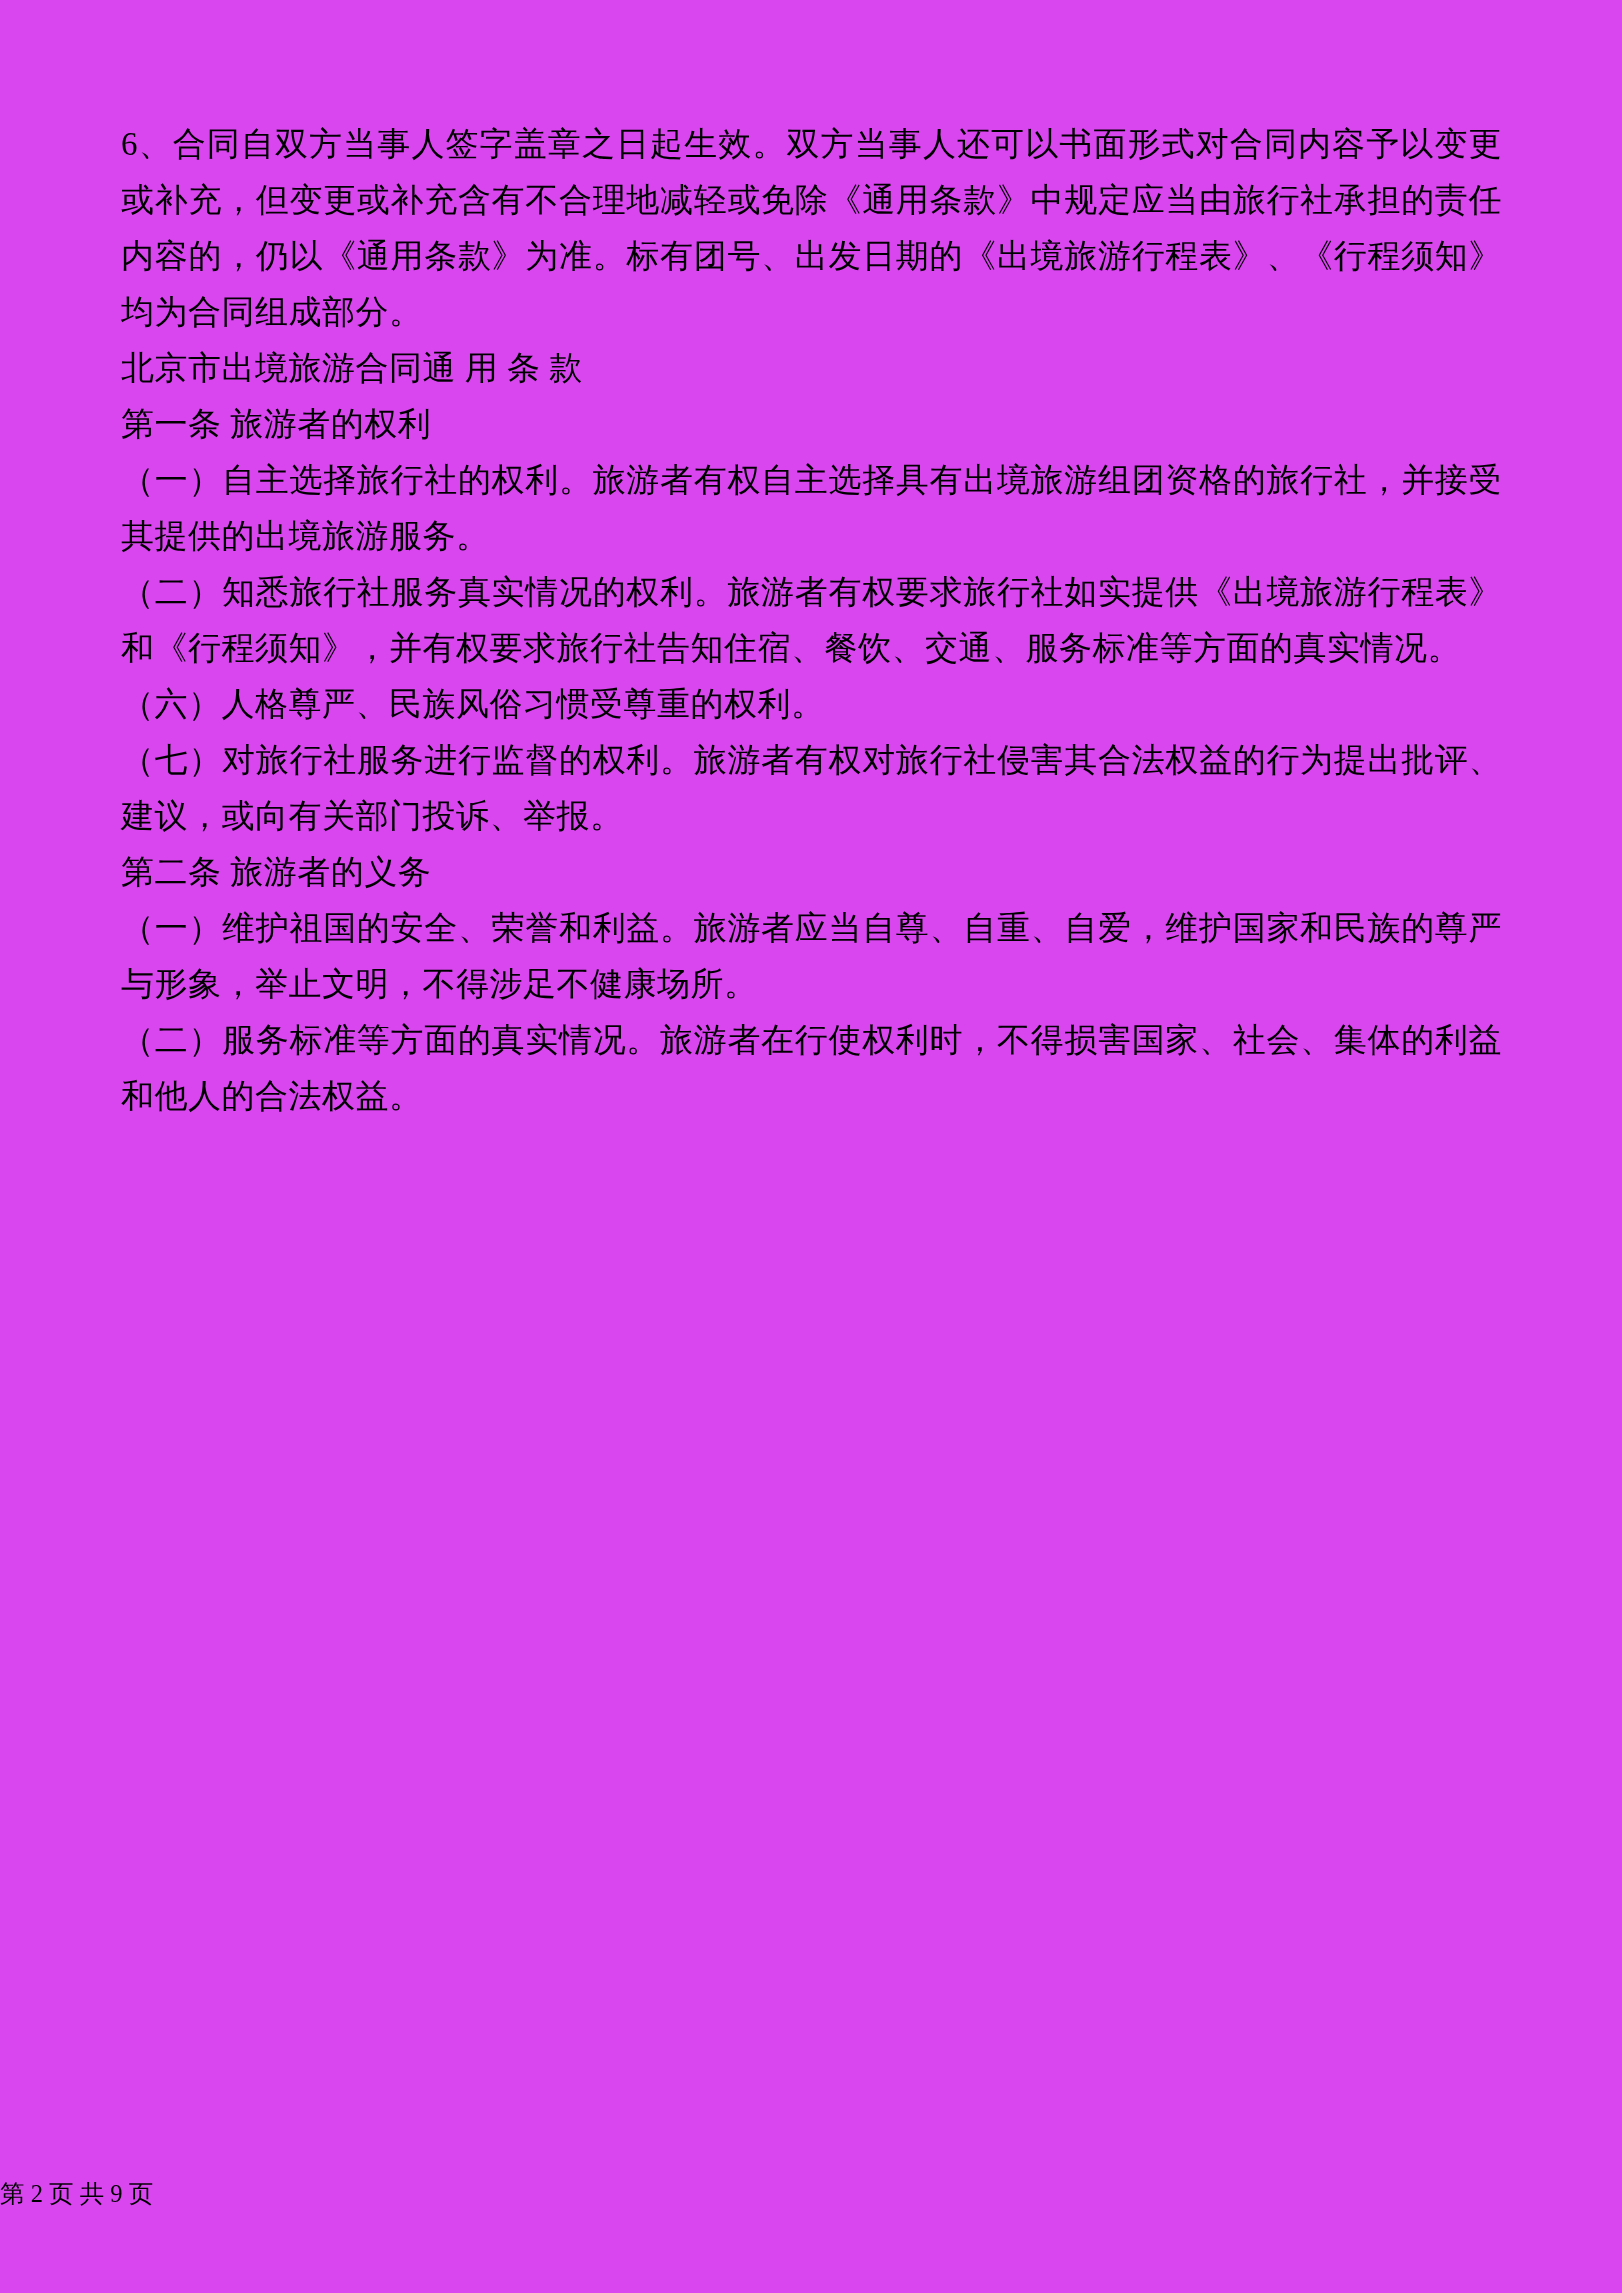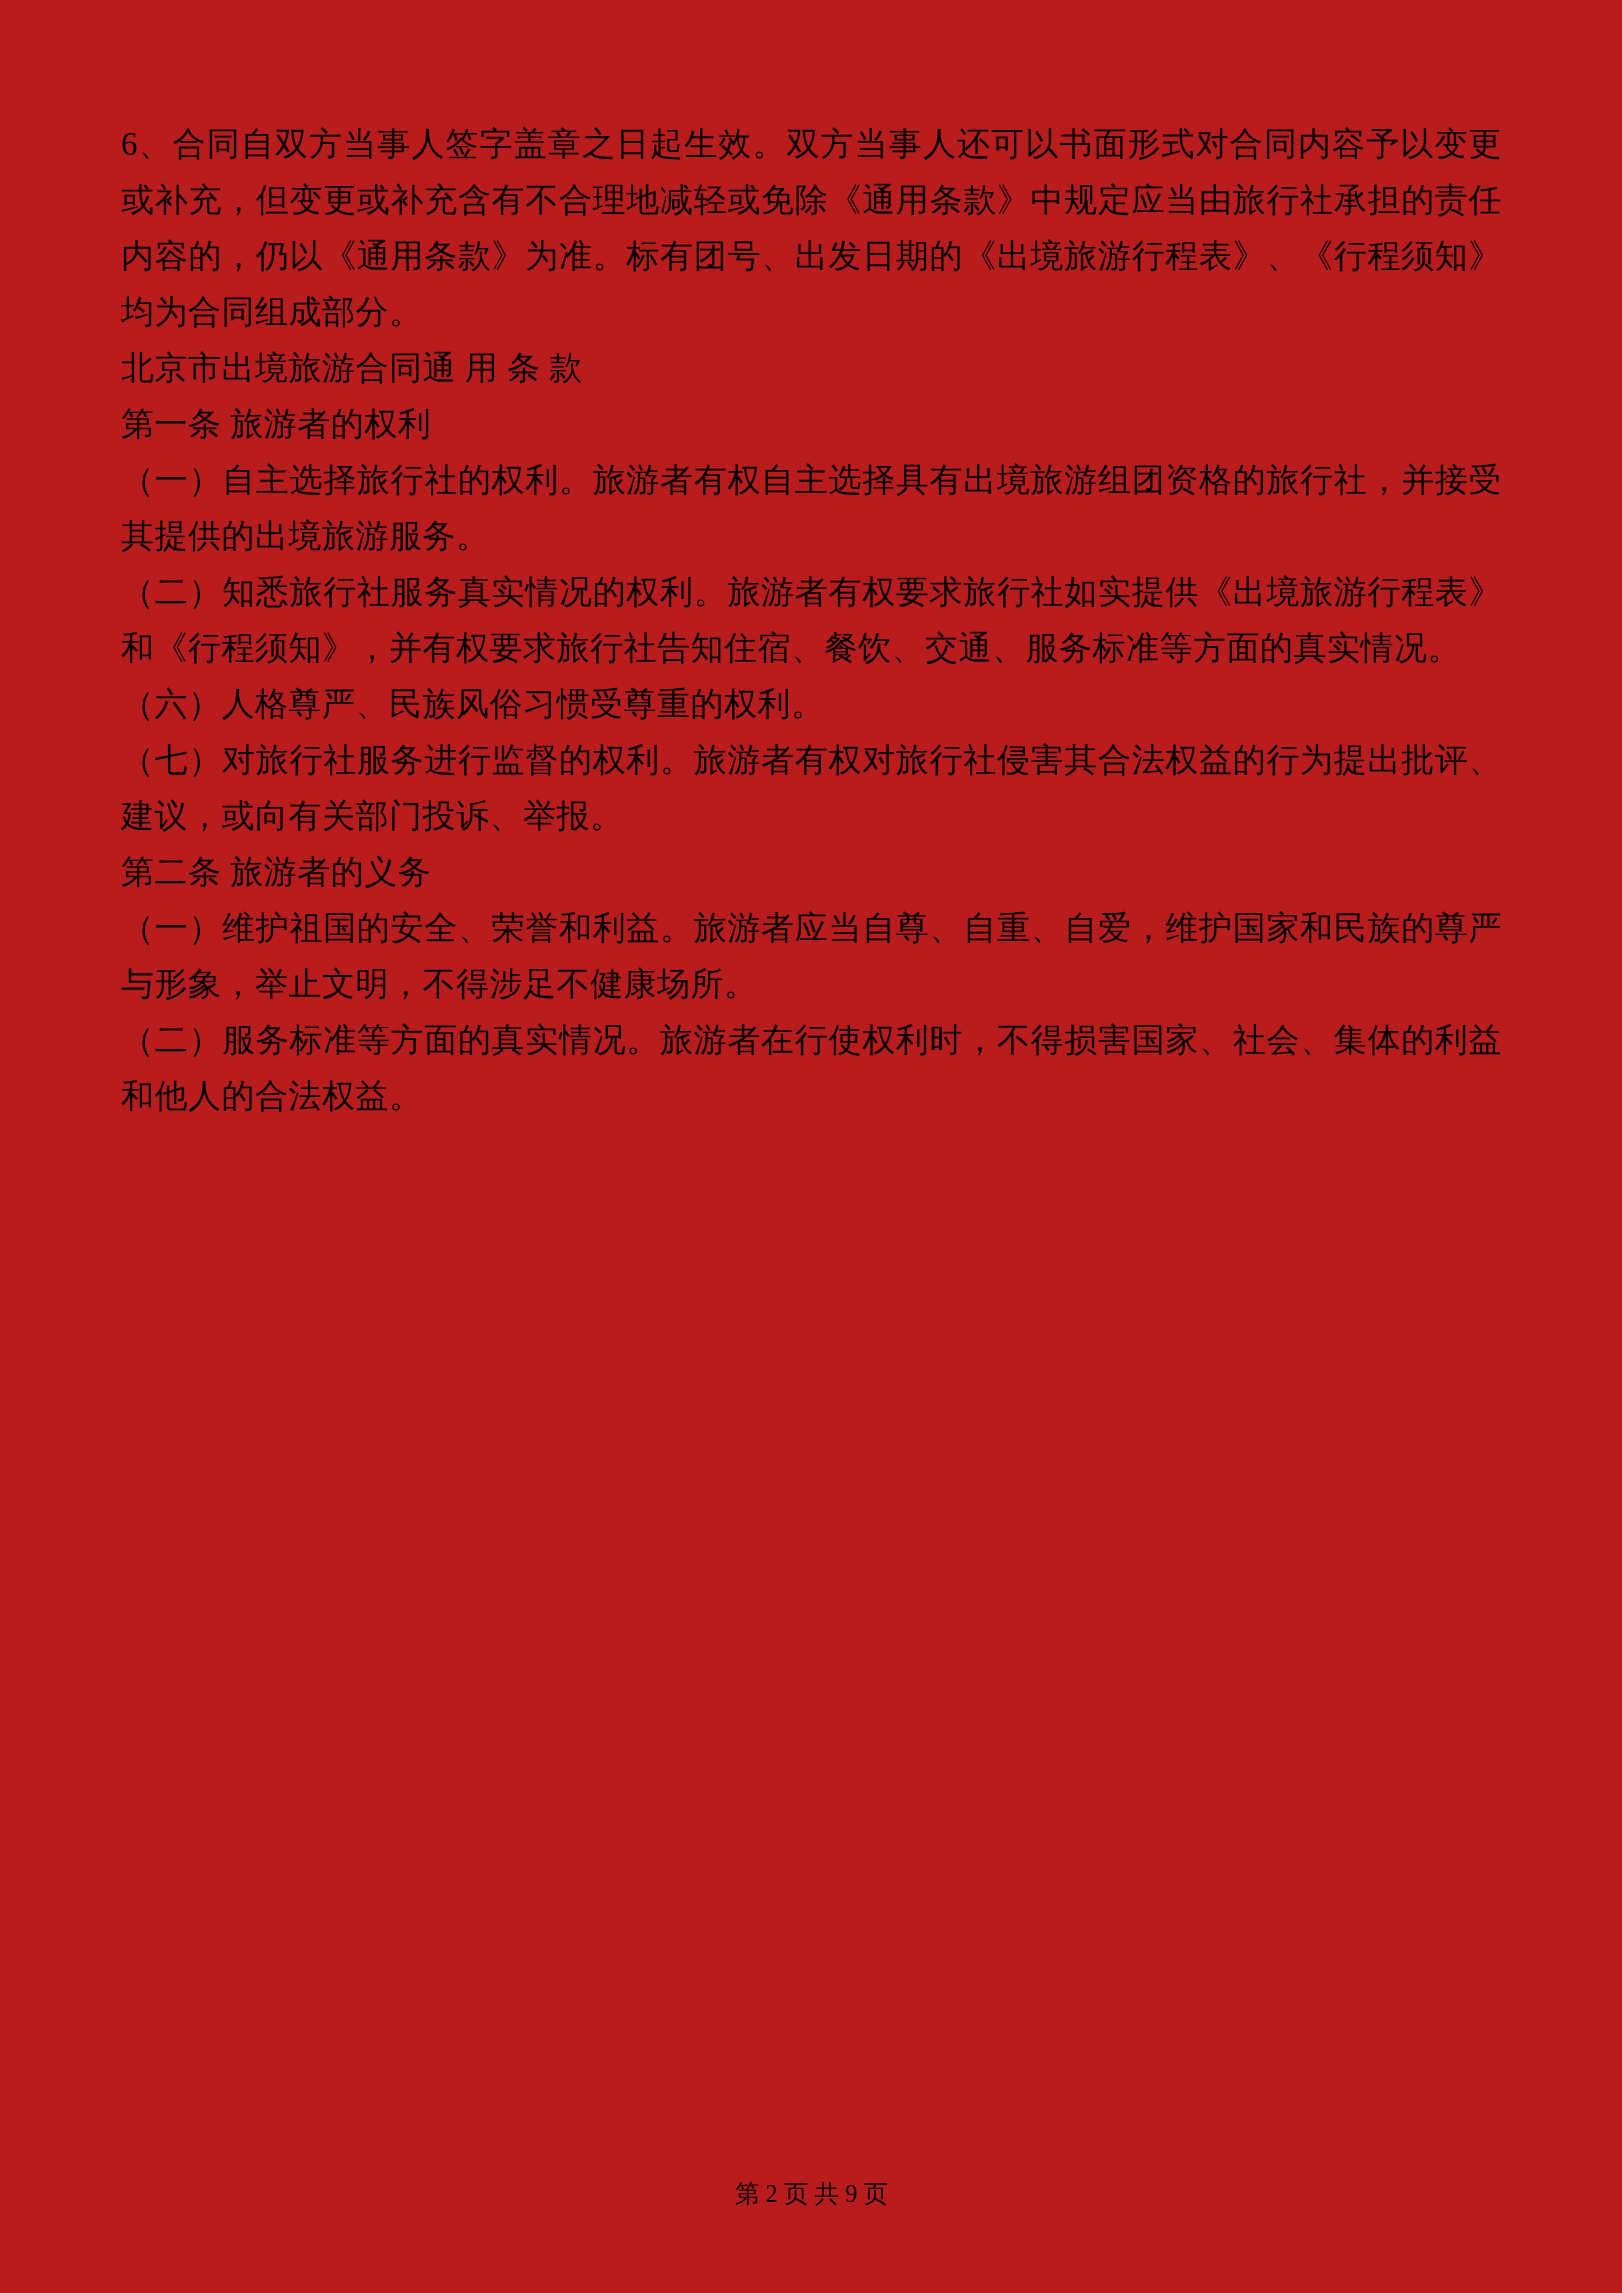--- a/index.html
+++ b/index.html
@@ -10,21 +10,21 @@
     body {
       width: 1623px;
       height: 2294px;
       position: relative;
       font-family: "Liberation Serif", "DejaVu Serif", serif;
       color: #000000;
     }
     .doc-page {
       position: absolute;
       inset: 0;
-      background: #b91c1c;
+      background: #d946ef;
       overflow: hidden;
       padding-left: 36px;
     }
     .doc-content {
       position: absolute;
       left: 121px;
       top: 116px;
       width: 1381px;
     }
     .para {
@@ -34,21 +34,21 @@
       text-align: justify;
       text-justify: inter-character;
       word-break: normal;
       letter-spacing: 0.5px;
     }
     .doc-footer {
       position: absolute;
       left: 0;
       right: 0;
       top: 2178px;
-      text-align: center;
+      text-align: left;
       font-size: 24.5px;
       line-height: 31px;
       color: #000000;
     }
   </style>
 </head>
 <body>
 
 <div class="doc-page">
   <div class="doc-content">

